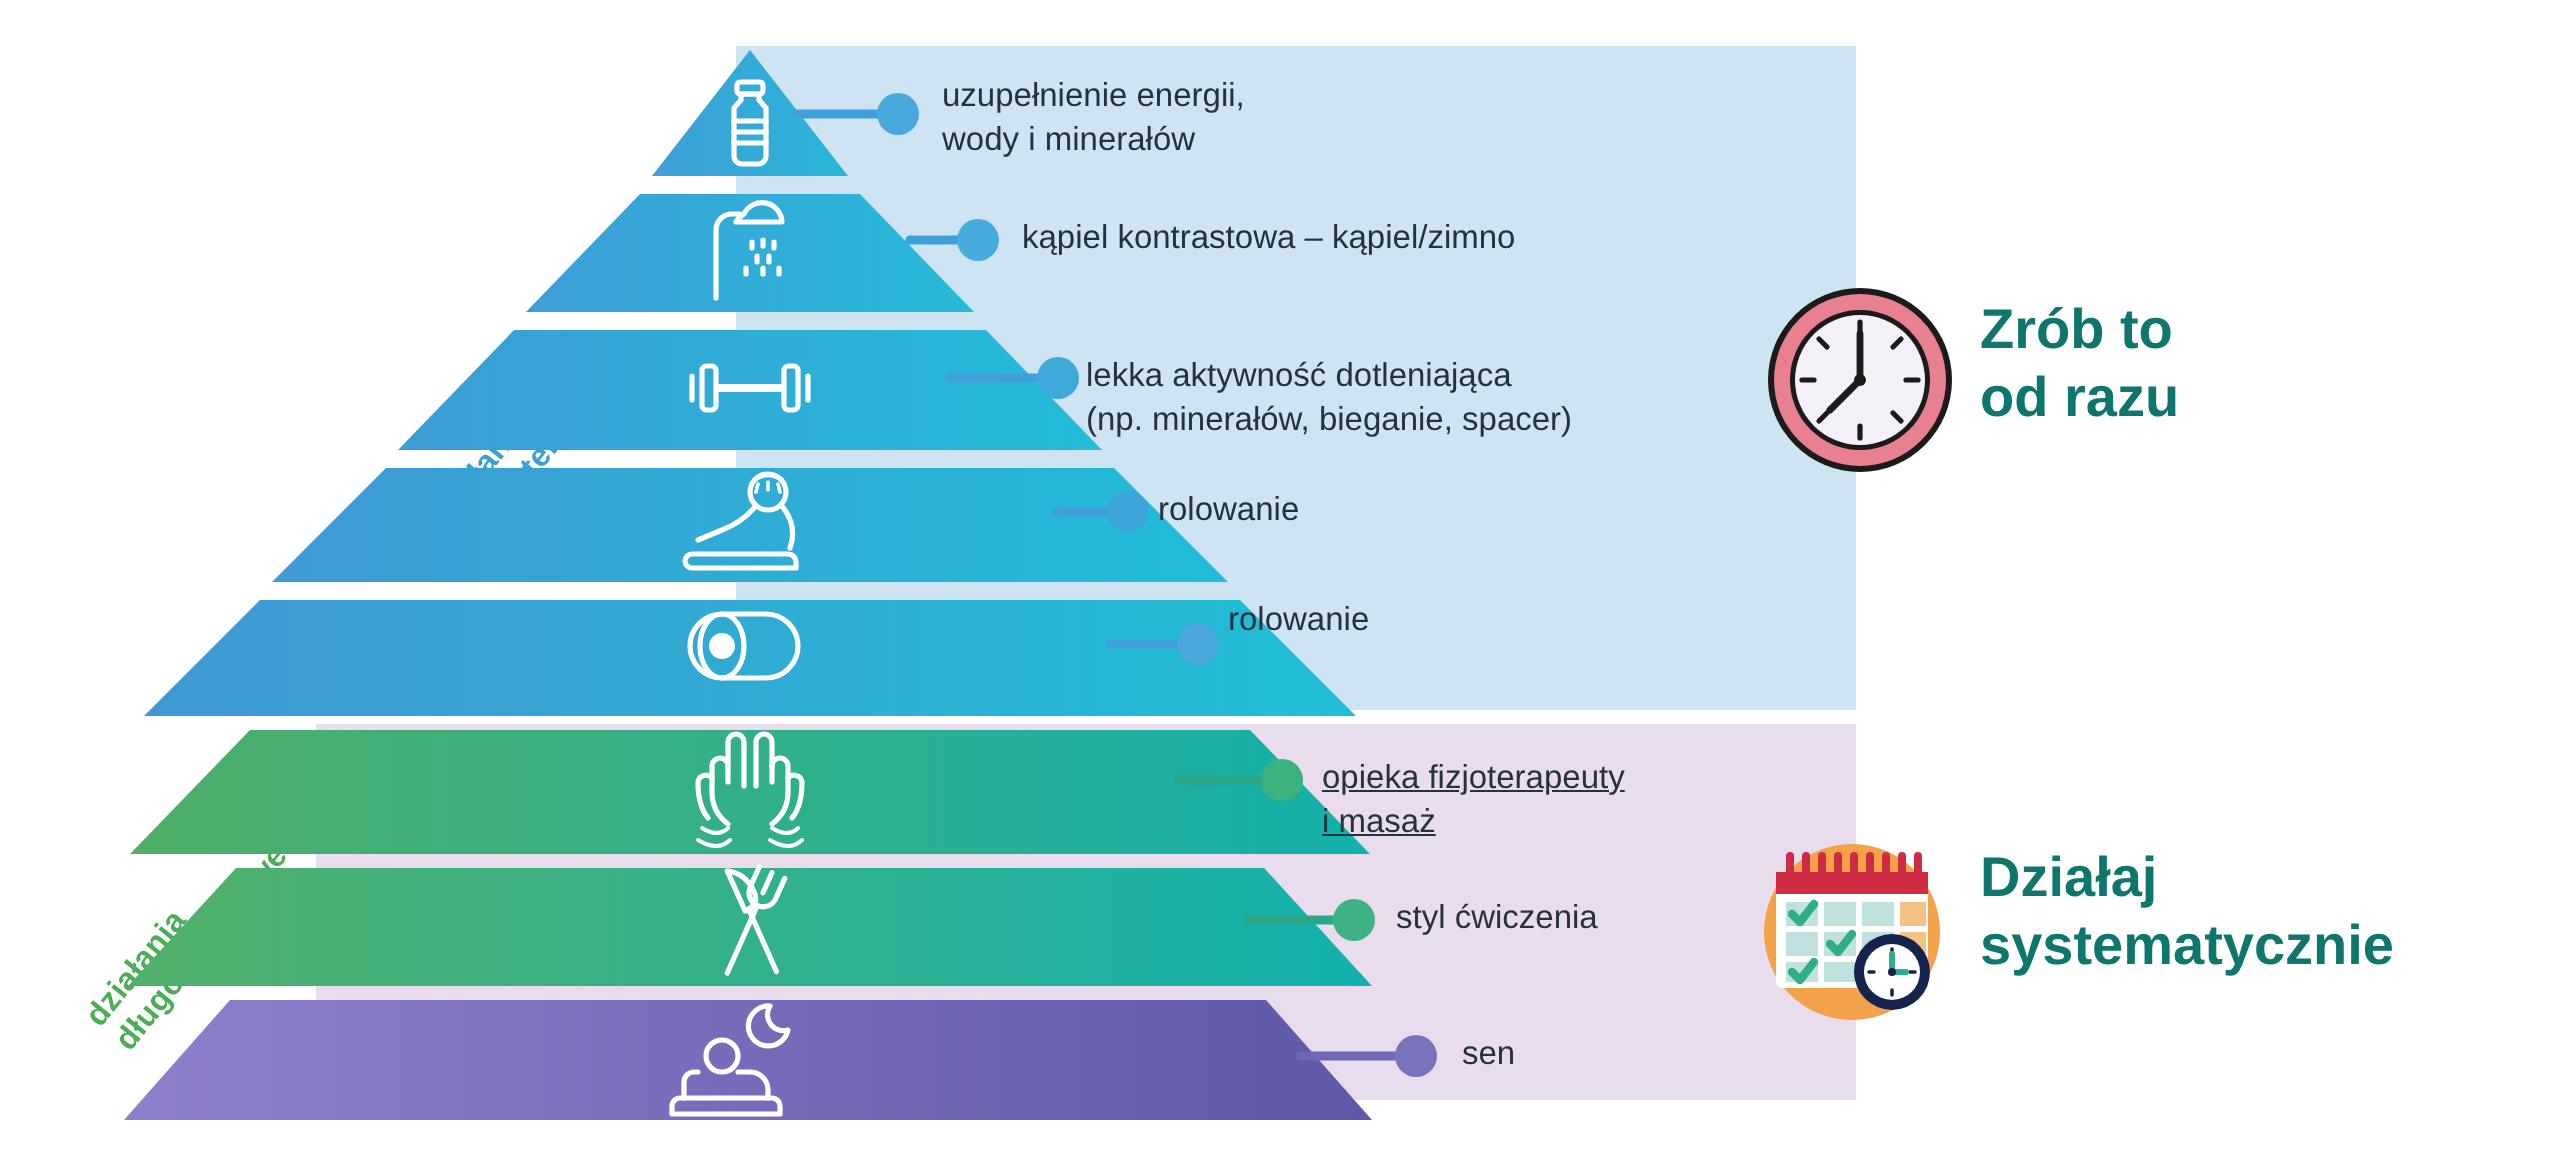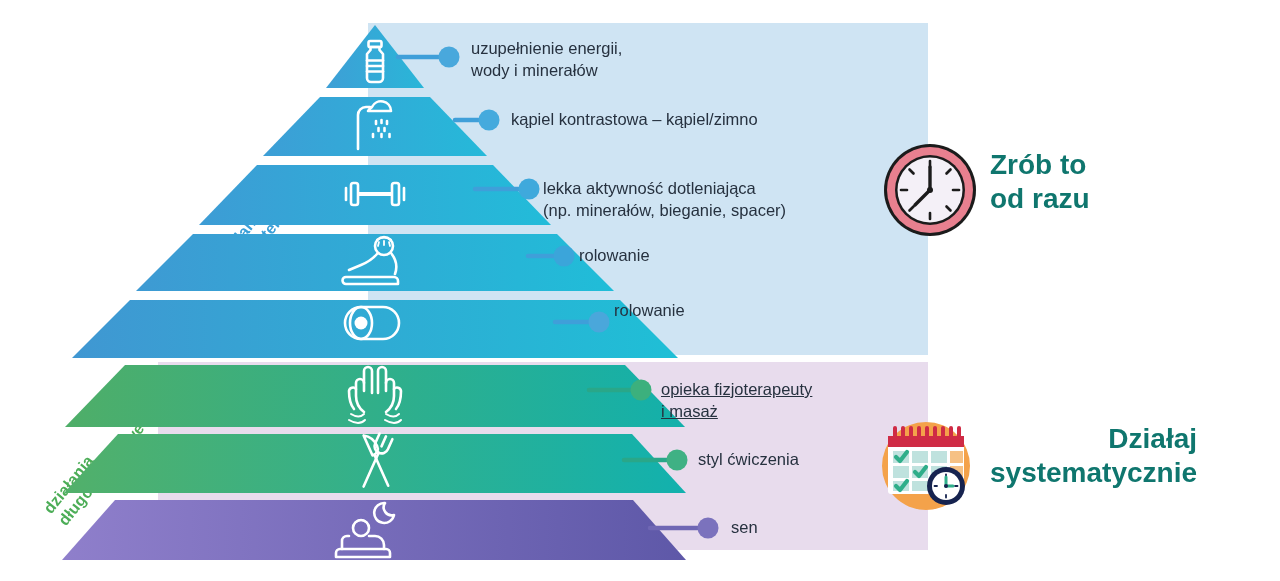--- a/index.html
+++ b/index.html
@@ -60,21 +60,21 @@
   
   .headline{
     position:absolute;
     font-weight:bold;
     color:#0f766e;
     font-size:28px;
     line-height:1.23;
     white-space:pre;
   }
   #head-1{left:990px;top:148px;}
-  #head-2{left:990px;top:422px;text-align:right;}
+  #head-2{left:990px;top:422px;}
 
   
   .art{position:absolute;}
   #art-clock{left:878px;top:138px;width:104px;height:104px;}
   #art-cal{left:872px;top:416px;width:112px;height:96px;}
 </style>
 </head>
 <body>
 
 <div id="stage">

